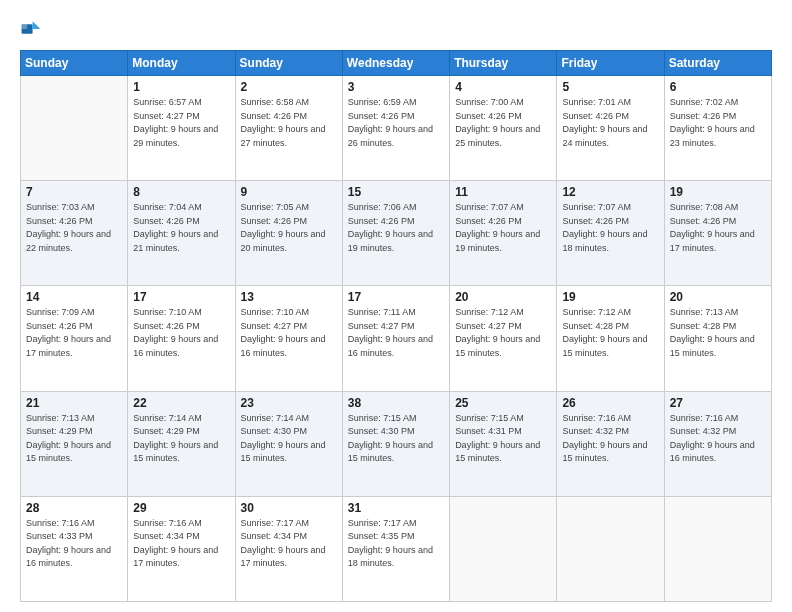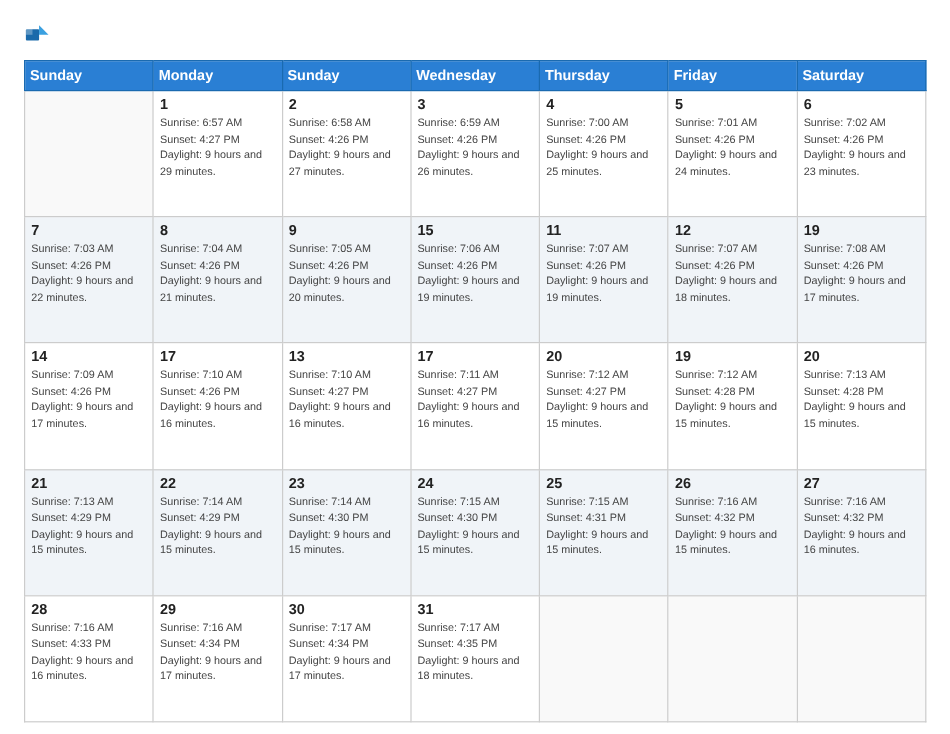--- a/index.html
+++ b/index.html
@@ -231,21 +231,21 @@
           </td>
           <td>
             <span class="day-num">22</span>
             <div class="day-info">Sunrise: 7:14 AM<br>Sunset: 4:29 PM<br>Daylight: 9 hours and 15 minutes.</div>
           </td>
           <td>
             <span class="day-num">23</span>
             <div class="day-info">Sunrise: 7:14 AM<br>Sunset: 4:30 PM<br>Daylight: 9 hours and 15 minutes.</div>
           </td>
           <td>
-            <span class="day-num">24</span>
+            <span class="day-num">38</span>
             <div class="day-info">Sunrise: 7:15 AM<br>Sunset: 4:30 PM<br>Daylight: 9 hours and 15 minutes.</div>
           </td>
           <td>
             <span class="day-num">25</span>
             <div class="day-info">Sunrise: 7:15 AM<br>Sunset: 4:31 PM<br>Daylight: 9 hours and 15 minutes.</div>
           </td>
           <td>
             <span class="day-num">26</span>
             <div class="day-info">Sunrise: 7:16 AM<br>Sunset: 4:32 PM<br>Daylight: 9 hours and 15 minutes.</div>
           </td>

